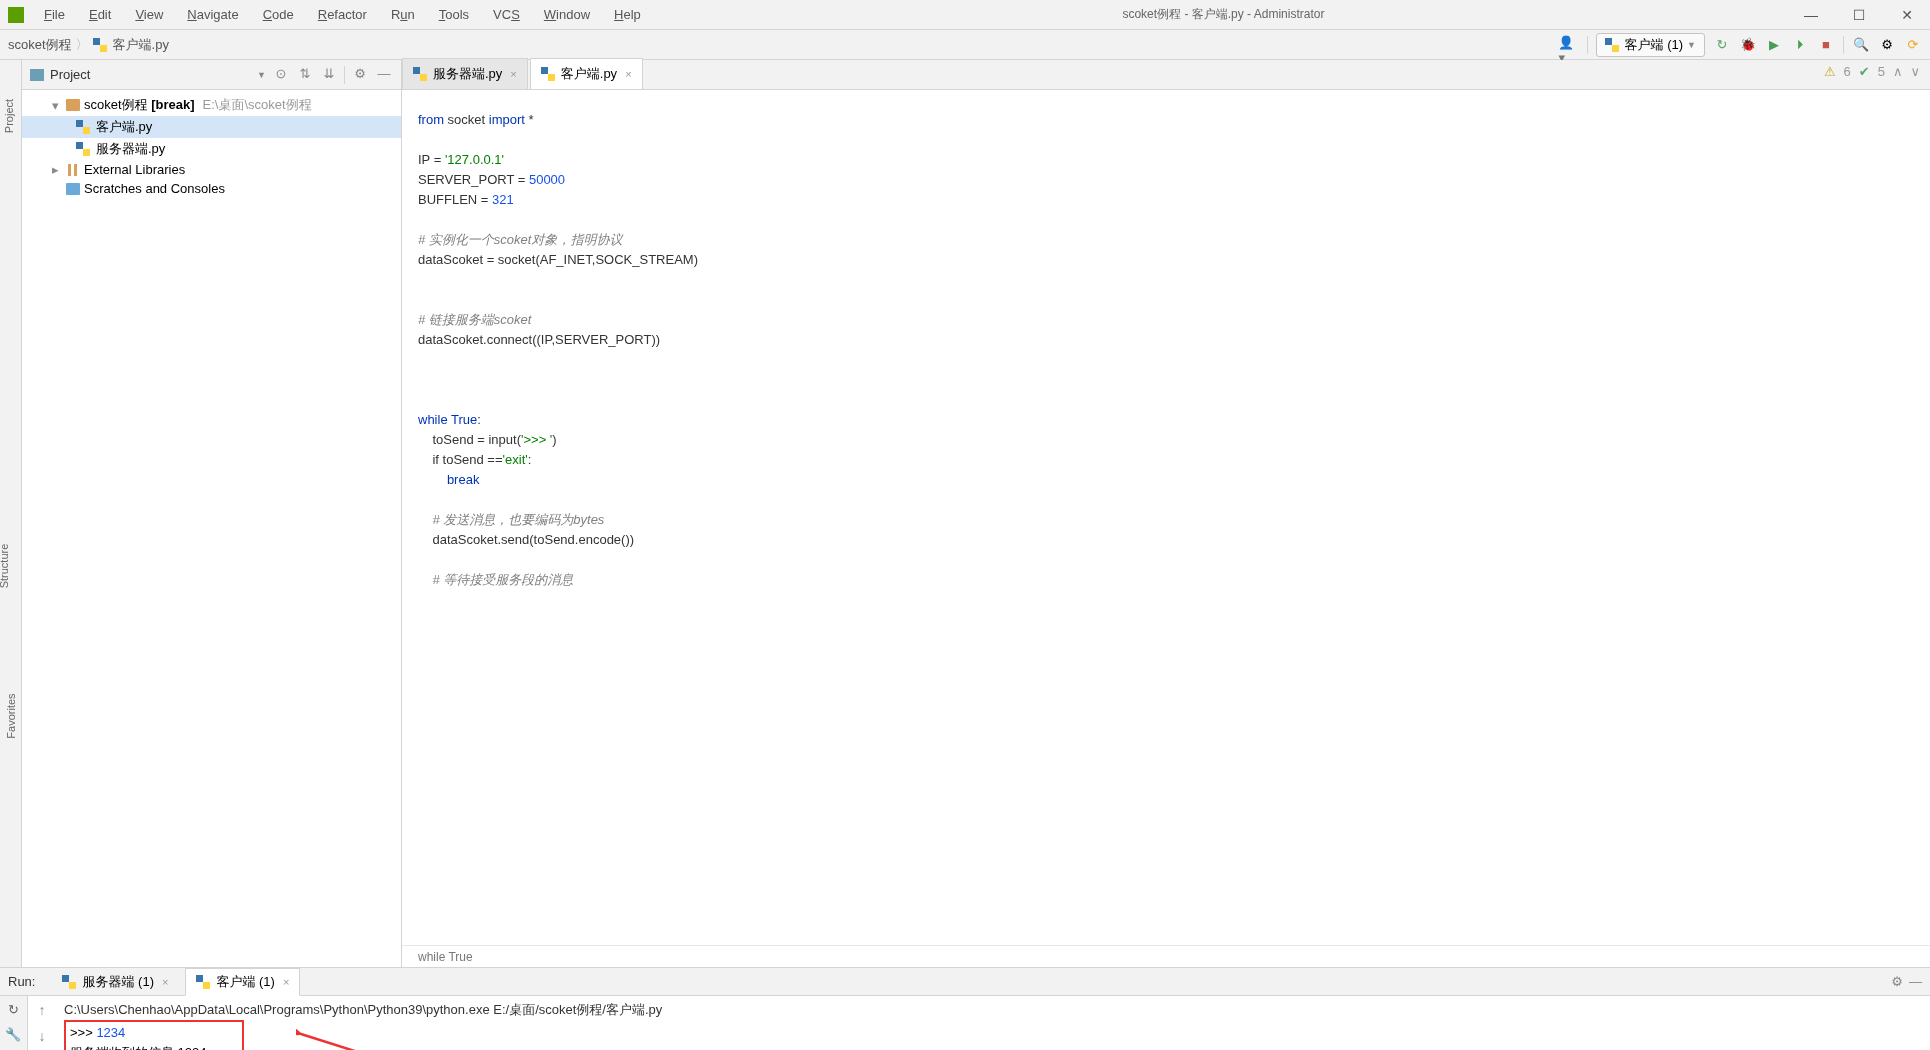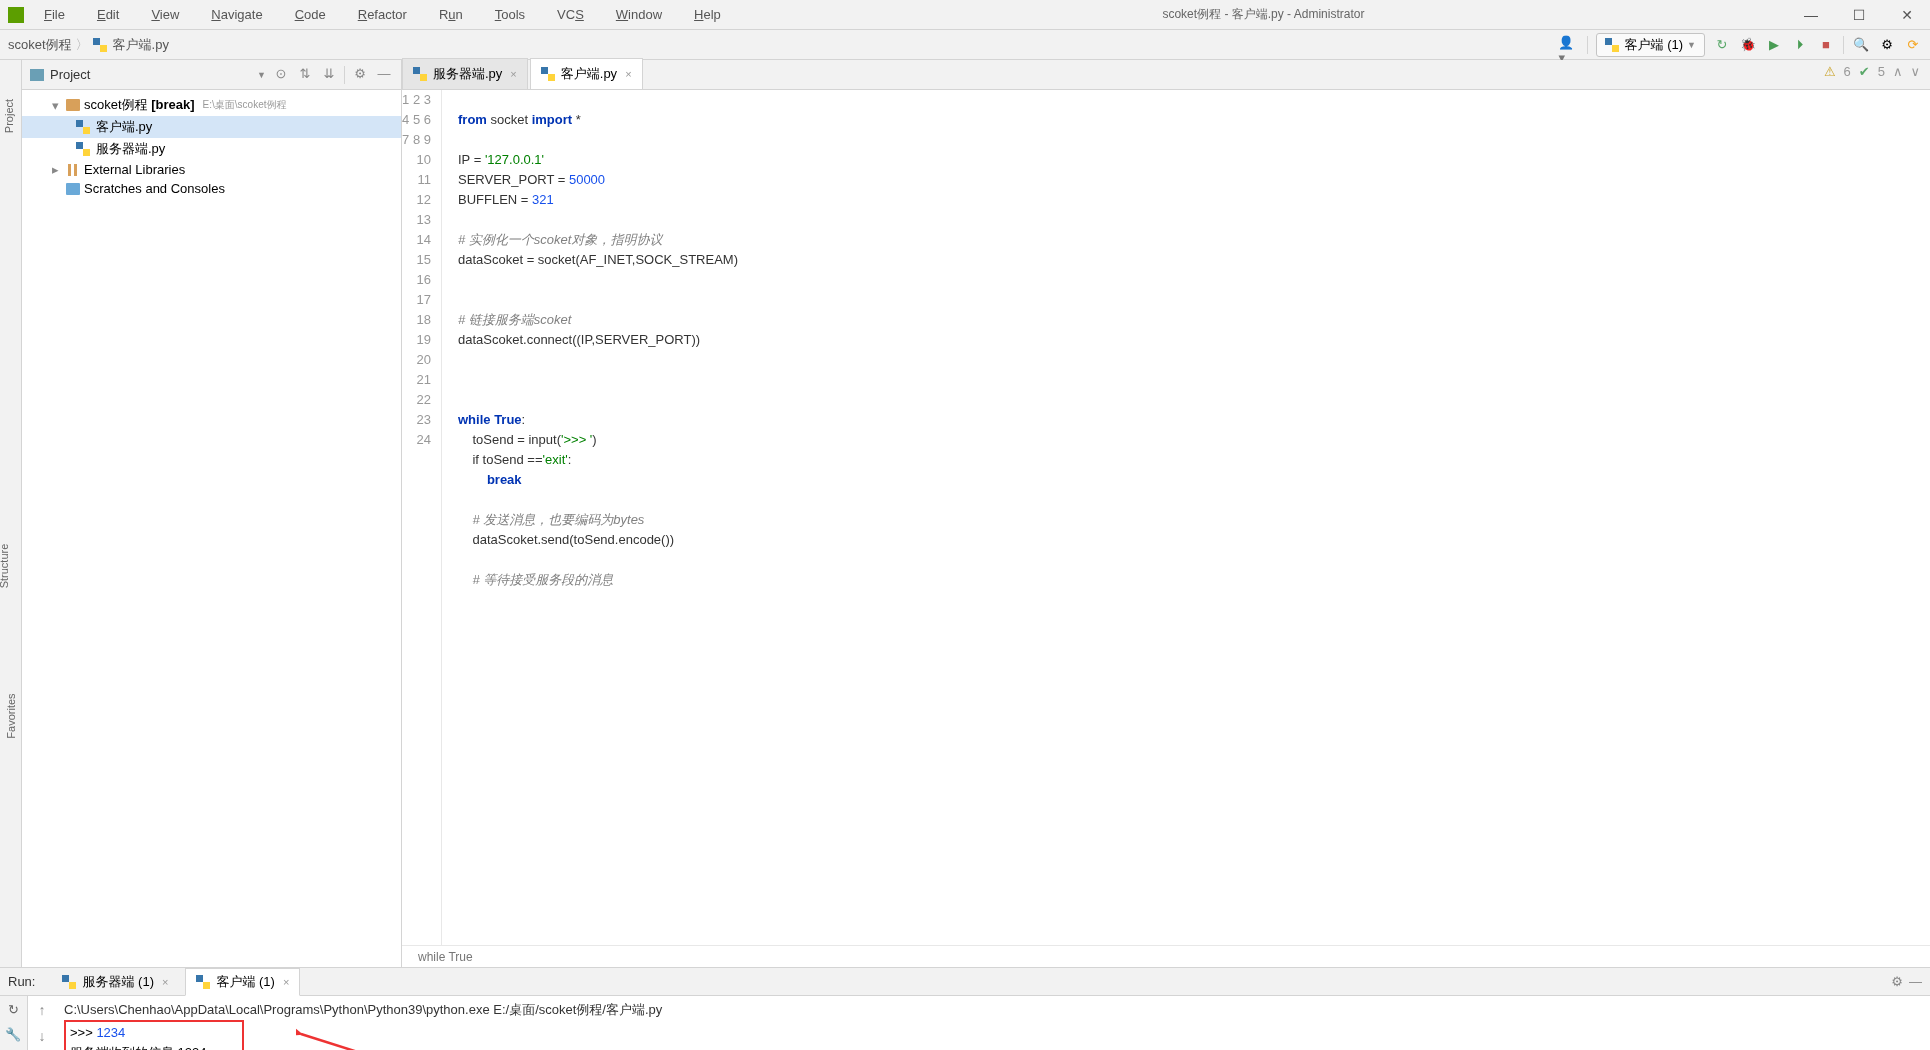--- a/index.html
+++ b/index.html
@@ -1,21 +1,21 @@
 <!DOCTYPE html>
 <html><head>
 <meta charset="utf-8">
 <style>
 * { margin: 0; padding: 0; box-sizing: border-box; font-family: "Segoe UI", Arial, sans-serif; font-size: 13px; }
 body { background: #fff; width: 1930px; height: 1050px; overflow: hidden; position: relative; }
 
 
 .titlebar { height: 30px; background: #f2f2f2; border-bottom: 1px solid #d4d4d4; display: flex; align-items: center; padding: 0 8px; }
 .titlebar .app-icon { width: 16px; height: 16px; background: #5c9e00; margin-right: 10px; }
-.menu { display: flex; gap: 12px; }
+.menu { display: flex; gap: 4px; }
 .menu-item { padding: 4px 10px; color: #555; cursor: pointer; }
 .menu-item u { text-decoration: underline; }
 .titlebar .title-text { flex: 1; text-align: center; color: #666; font-size: 12px; }
 .winctrls { display: flex; gap: 18px; margin-left: auto; }
 .winctrls span { width: 30px; text-align: center; color: #555; font-size: 14px; cursor: pointer; }
 
 
 .toolbar-row { height: 30px; background: #f2f2f2; border-bottom: 1px solid #d4d4d4; display: flex; align-items: center; padding: 0 8px; }
 .breadcrumb { display: flex; align-items: center; gap: 4px; }
 .breadcrumb .chev { color: #aaa; }
@@ -41,37 +41,37 @@
 .project-panel { width: 380px; background: #fff; border-right: 1px solid #d4d4d4; display: flex; flex-direction: column; }
 .project-header { height: 30px; background: #f2f2f2; border-bottom: 1px solid #d4d4d4; display: flex; align-items: center; padding: 0 8px; gap: 6px; }
 .folder-icon { width: 14px; height: 12px; background: #6a9fb5; display: inline-block; }
 .project-header .ph-title { font-weight: normal; color: #333; flex: 1; }
 .ph-btn { width: 18px; height: 18px; color: #888; cursor: pointer; text-align: center; }
 .tree { padding: 4px 0; font-size: 12px; }
 .tree-item { padding: 2px 0 2px 30px; display: flex; align-items: center; gap: 4px; cursor: pointer; }
 .tree-item.sel { background: #d4e5f7; }
 .tree-item .tcaret { width: 10px; color: #888; }
 .tree-item.indent1 { padding-left: 54px; }
-.tree-item .path-grey { color: #999; margin-left: 4px; font-size: 10px; }
+.tree-item .path-grey { color: #999; margin-left: 4px; font-size: 13px; }
 .dir-icon { width: 14px; height: 12px; background: #d8a05a; display: inline-block; border-radius: 1px; }
 .lib-icon { width: 14px; height: 12px; display: inline-block; position: relative; }
 .lib-icon::before, .lib-icon::after { content: ""; position: absolute; width: 3px; height: 12px; background: #d8a05a; }
 .lib-icon::before { left: 2px; } .lib-icon::after { left: 8px; }
 .scratch-icon { width: 14px; height: 12px; background: #6aa9d8; display: inline-block; border-radius: 1px; }
 
 
 .editor-area { flex: 1; display: flex; flex-direction: column; background: #fff; position: relative; }
 .editor-tabs { height: 30px; background: #f2f2f2; border-bottom: 1px solid #d4d4d4; display: flex; align-items: flex-end; }
 .etab { padding: 6px 10px; background: #e6e6e6; border: 1px solid #d4d4d4; border-bottom: none; margin-right: 2px; display: flex; align-items: center; gap: 4px; font-size: 12px; cursor: pointer; }
 .etab.active { background: #fff; }
 .etab .close-x { color: #999; margin-left: 4px; font-size: 11px; }
 .codewrap { flex: 1; display: flex; overflow: hidden; font-family: "Consolas","Courier New",monospace; font-size: 13px; line-height: 20px; }
 .gutter { width: 40px; text-align: right; padding-right: 10px; color: #999; background: #fff; border-right: 1px solid #e8e8e8; }
 .codetext { flex: 1; padding-left: 16px; white-space: pre; color: #333; position: relative; }
-.kw { color: #0033b3; font-weight: bold; }
+.kw { color: #0033b3; font-weight: normal; }
 .str { color: #008000; }
 .num { color: #1750eb; }
 .cmt { color: #808080; font-style: italic; }
 .line-hl { background: #fcfae3; position: absolute; left: 0; right: 0; height: 20px; z-index: -1; }
 .editor-status { position: absolute; top: 4px; right: 10px; color: #999; font-size: 11px; display: flex; gap: 8px; align-items: center; }
 .warn { color: #c9a227; }
 .check { color: #59a869; }
 .crumb-bottom { height: 22px; border-top: 1px solid #e8e8e8; padding-left: 16px; color: #777; font-size: 12px; display: flex; align-items: center; }
 
 
@@ -208,44 +208,20 @@
     </div>
     <div class="editor-status">
       <span class="warn">⚠</span>
         <span>6</span>
       <span class="check">✔</span>
         <span>5</span>
       <span>∧</span>
       <span>∨</span>
     </div>
     <div class="codewrap">
-      <div class="gutter">1
-2
-3
-4
-5
-6
-7
-8
-9
-10
-11
-12
-13
-14
-15
-16
-17
-18
-19
-20
-21
-22
-23
-24</div>
       <div class="codetext">
 <div class="line-hl" style="top:320px"></div><span class="kw">from</span> socket <span class="kw">import</span> *
 
 <span>IP = </span><span class="str">'127.0.0.1'</span>
 <span>SERVER_PORT = </span><span class="num">50000</span>
 <span>BUFFLEN = </span><span class="num">321</span>
 
 <span class="cmt"># 实例化一个scoket对象，指明协议</span>
 <span>dataScoket = socket(AF_INET,SOCK_STREAM)</span>
 

